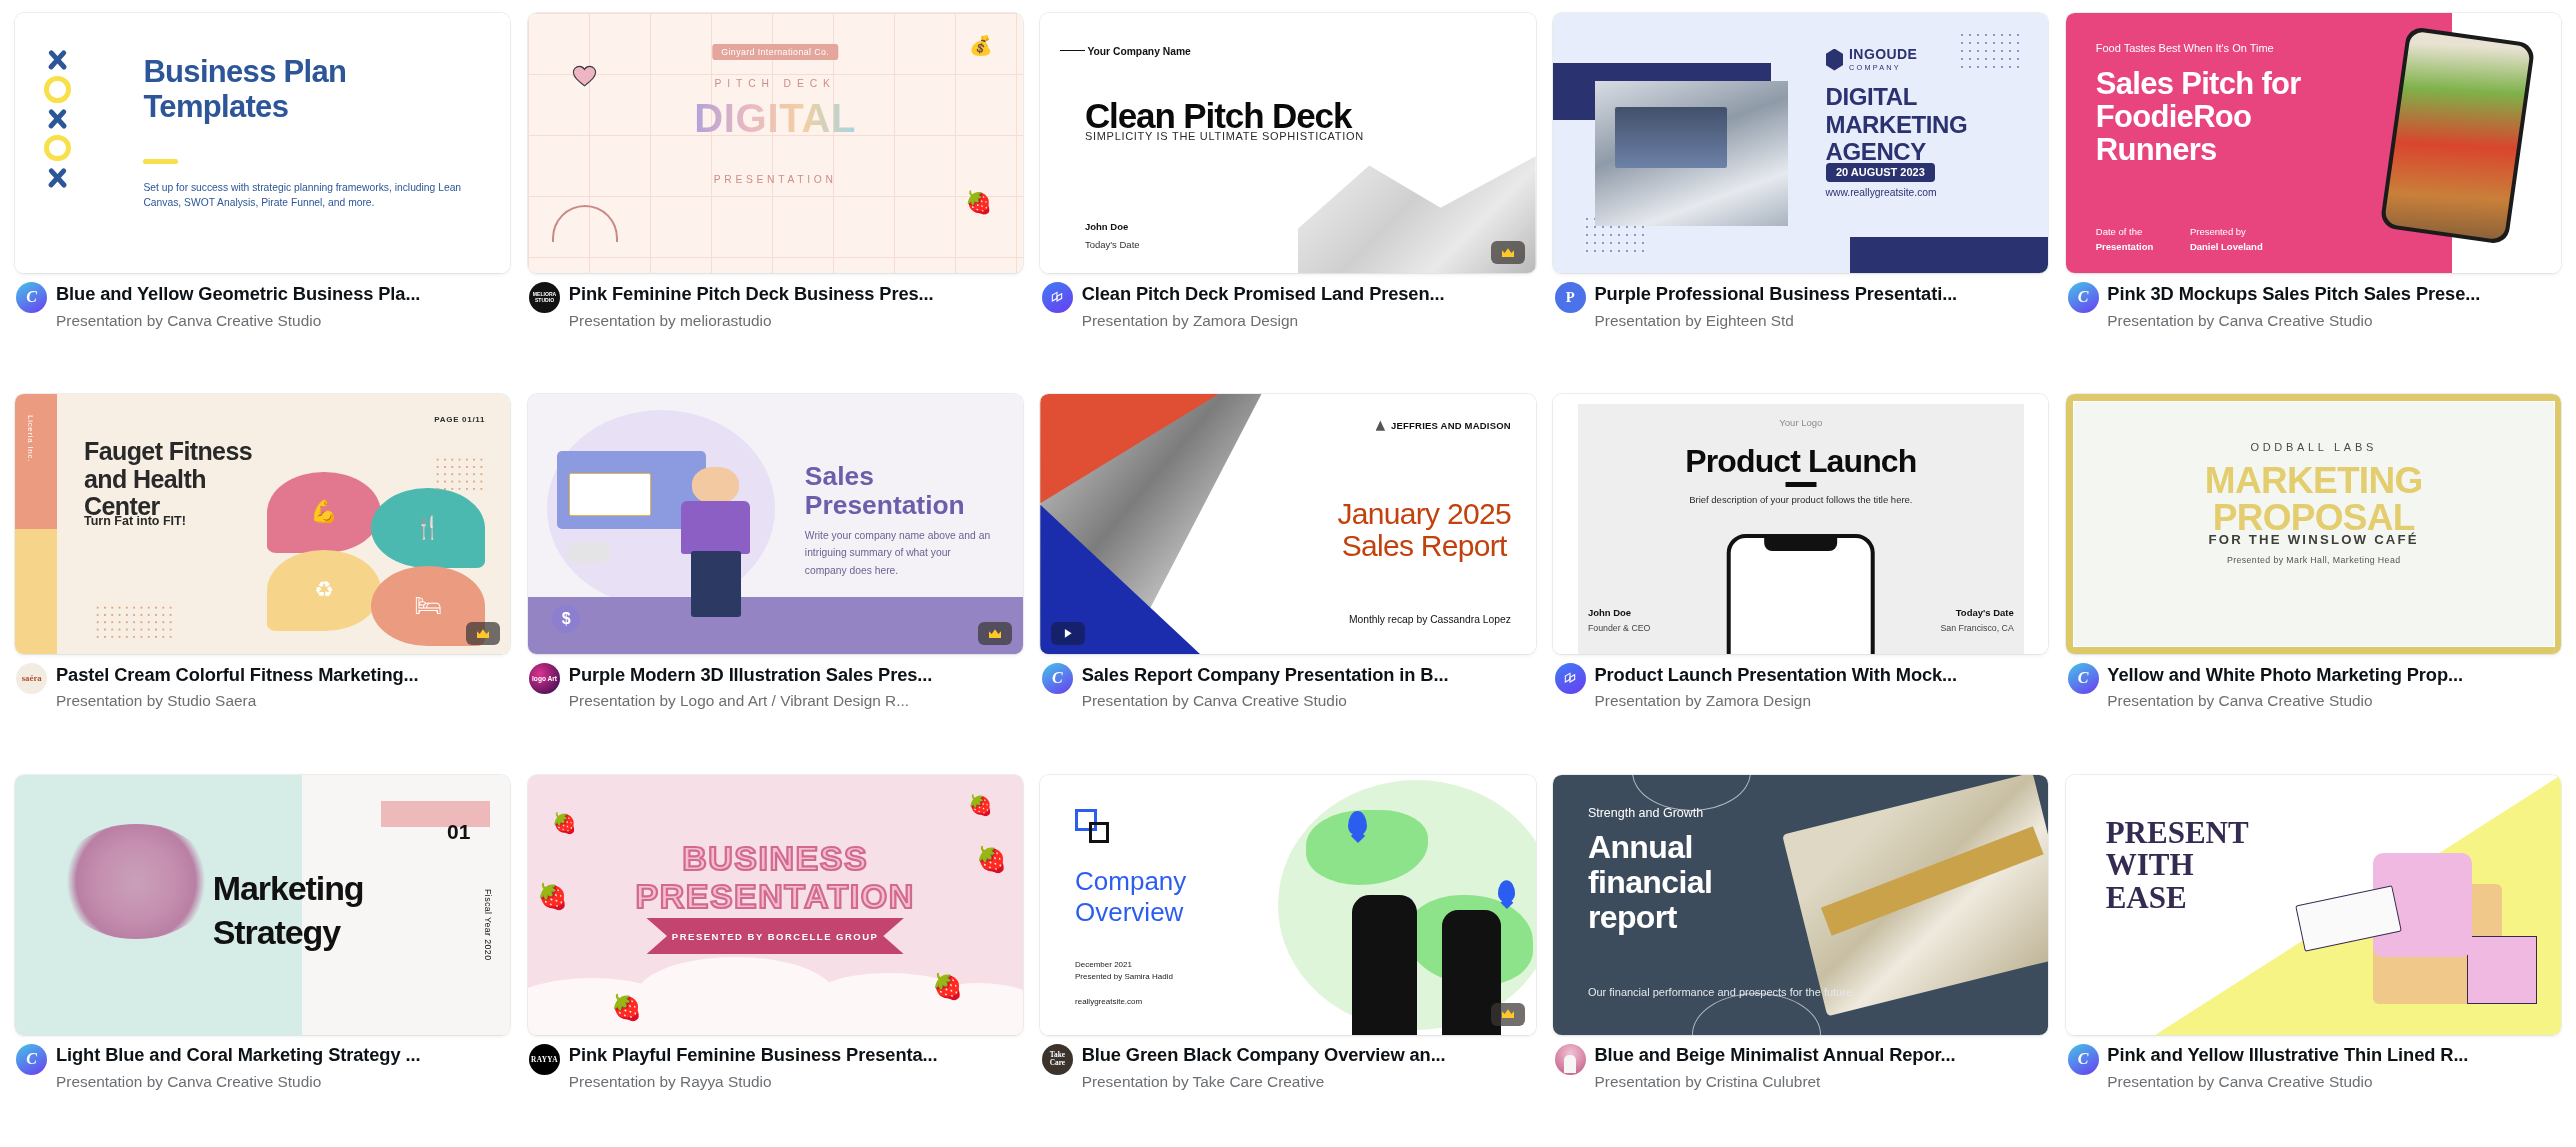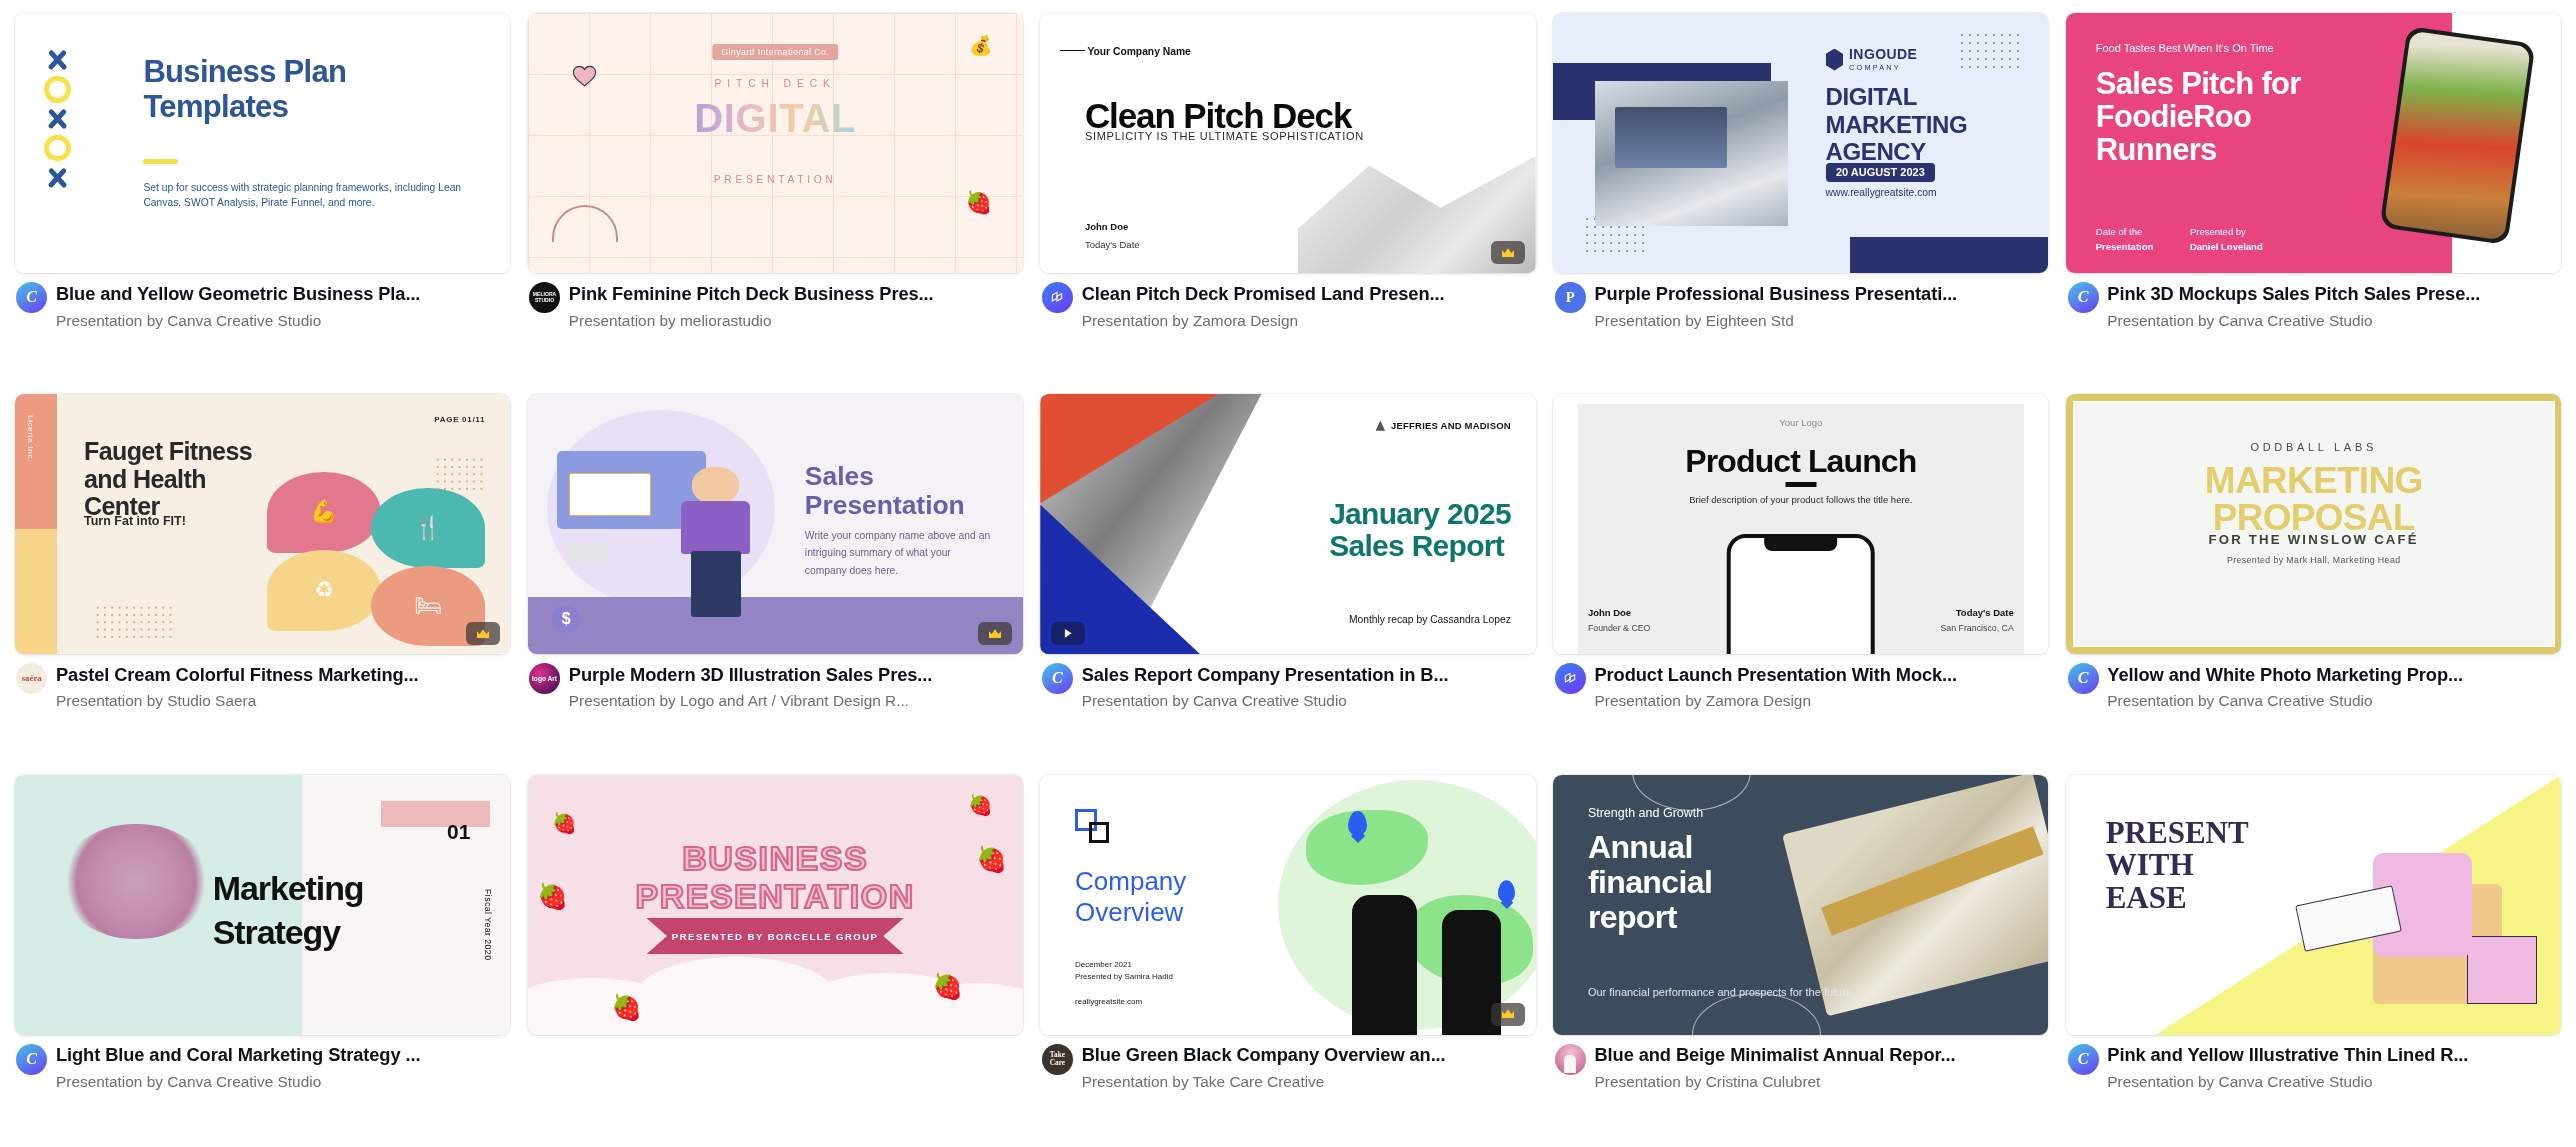--- a/index.html
+++ b/index.html
@@ -162,21 +162,21 @@
   .c7 .h{position:absolute;left:56%;top:26%;font-size:26.4px;font-weight:700;color:#6b5eaa;line-height:1.12;}
   .c7 .b{position:absolute;left:56%;top:51%;right:6%;font-size:10.3px;color:#6b6291;line-height:1.7;}
 
   
   .c8{background:#fff;}
   .c8 .img{position:absolute;left:0;top:0;width:62%;height:100%;background:linear-gradient(130deg,#d6d6d6,#7c7c7c 35%,#c9c9c9 60%,#8a8a8a);clip-path:polygon(0 0,72% 0,28% 100%,0 100%);}
   .c8 .red{position:absolute;left:0;top:0;width:36%;height:42%;background:#e04f34;clip-path:polygon(0 0,100% 0,0 100%);}
   .c8 .blu{position:absolute;left:0;top:30%;width:52%;height:70%;background:#1b2dad;clip-path:polygon(0 18%,62% 100%,0 100%);}
   .c8 .lg{position:absolute;right:5%;top:10%;display:flex;align-items:center;gap:6px;font-size:9.5px;font-weight:800;color:#111;letter-spacing:0.2px;}
   .c8 .tri{width:9.5px;height:10.3px;background:#555;clip-path:polygon(50% 0,100% 100%,0 100%);}
-  .c8 .h{position:absolute;right:5%;top:40%;font-size:30px;font-weight:700;color:#0f766e;text-align:left;line-height:1.07;letter-spacing:-0.7px;}
+  .c8 .h{position:absolute;right:5%;top:40%;font-size:30px;font-weight:400;color:#c2410c;text-align:center;line-height:1.07;letter-spacing:-0.7px;}
   .c8 .s{position:absolute;right:5%;bottom:11%;font-size:10.3px;color:#111;}
 
   
   .c9{background:#fff;}
   .c9 .in{position:absolute;left:5%;top:4%;right:5%;bottom:0;background:#eeeeee;}
   .c9 .lg{position:absolute;left:50%;transform:translateX(-50%);top:9%;font-size:9.5px;color:#8b8b8b;}
   .c9 .h{position:absolute;left:50%;transform:translateX(-50%);top:19%;font-size:32px;font-weight:800;color:#0c0c0c;letter-spacing:-0.9px;white-space:nowrap;}
   .c9 .dash{position:absolute;left:50%;transform:translateX(-50%);top:34%;width:31px;height:4.4px;background:#0c0c0c;}
   .c9 .b{position:absolute;left:50%;transform:translateX(-50%);top:38%;width:60%;text-align:center;font-size:9.5px;color:#2b2b2b;line-height:1.5;}
   .c9 .ph{position:absolute;left:50%;transform:translateX(-50%);top:54%;width:30%;height:52%;background:#fff;border:4.4px solid #111;border-radius:19px 19px 0 0;}
@@ -588,20 +588,29 @@
             <span>PRESENTED BY BORCELLE GROUP</span>
           </div>
         <div class="s" style="left:5%;top:14%">🍓</div>
         <div class="s" style="right:6%;top:7%">🍓</div>
         <div class="s" style="right:3%;top:27%;font-size:25px">🍓</div>
         <div class="s" style="left:2%;top:41%;font-size:25px">🍓</div>
         <div class="s" style="left:17%;bottom:5%;font-size:25px">🍓</div>
         <div class="s" style="right:12%;bottom:13%;font-size:25px">🍓</div>
       </div>
     </div>
+    <div class="meta">
+      <div class="avatar" style="background:#000;font-size:7.3px;font-family:'Liberation Serif',serif;letter-spacing:0.4px">
+        <span>RAYYA</span>
+      </div>
+      <div class="meta-text">
+        <div class="t-title">Pink Playful Feminine Business Presenta...</div>
+        <div class="t-sub">Presentation by Rayya Studio</div>
+      </div>
+    </div>
   </div>
 
   <div class="card">
     <div class="thumb-wrap">
       <div class="slide c13">
         <div class="gl"></div>
         <div class="pin" style="right:34%;top:14%"></div>
         <div class="pin" style="right:24%;top:46%;transform:scale(.8)"></div>
         <div class="pin" style="right:4%;top:40%;transform:scale(.9)"></div>
         <div class="ppl" style="right:24%;width:13%;height:54%;border-radius:17.6px 17.6px 0 0"></div>

